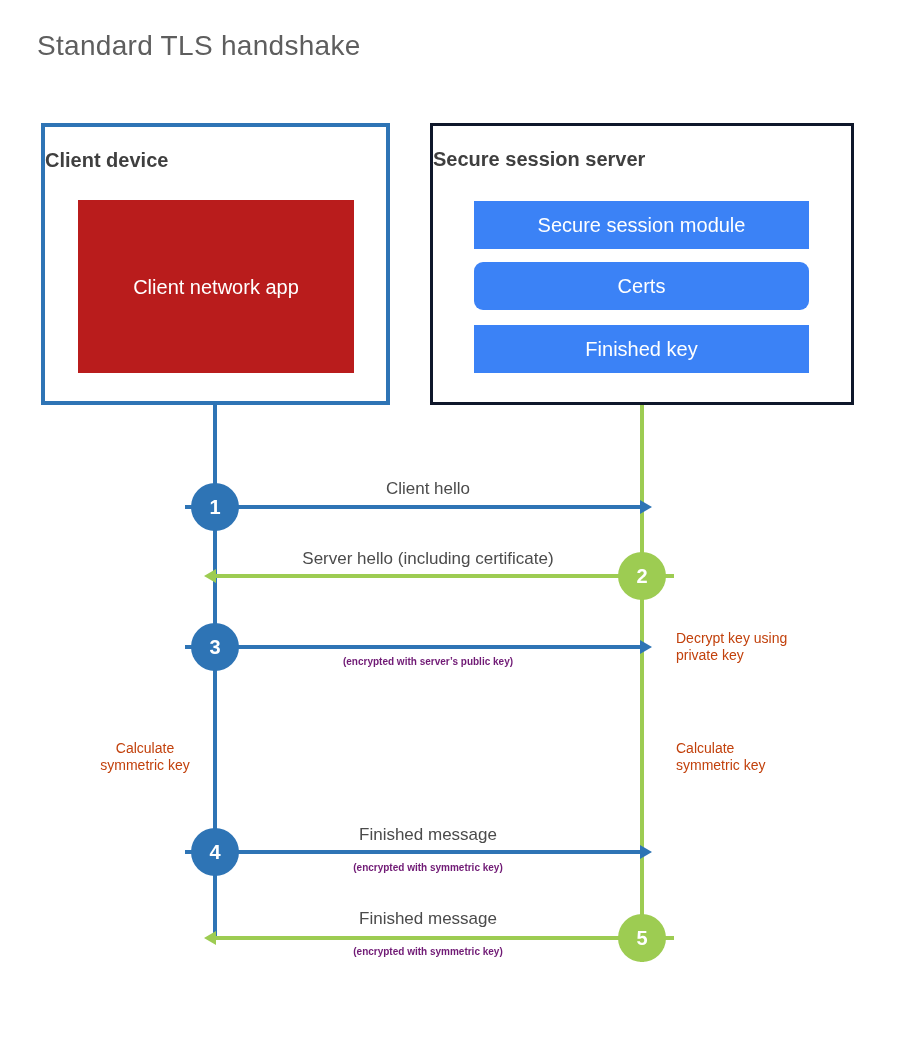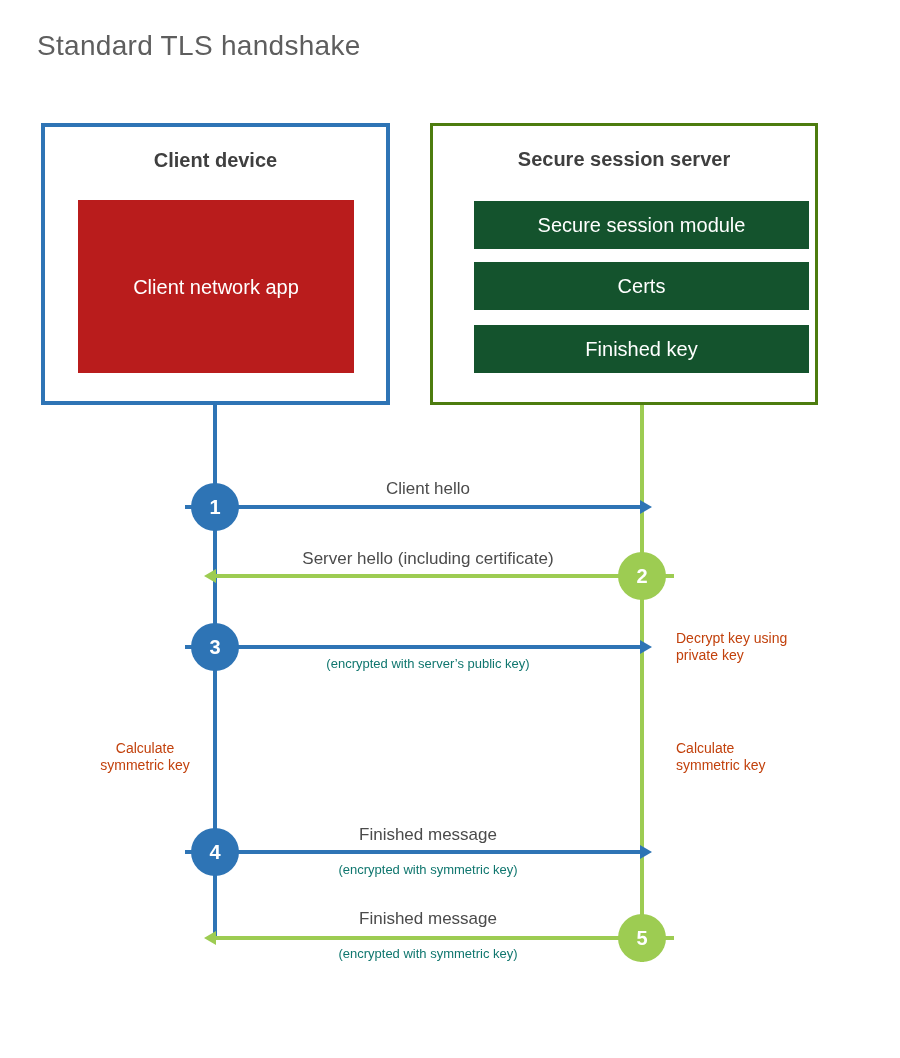--- a/index.html
+++ b/index.html
@@ -8,37 +8,37 @@
     font-family:"Liberation Sans","DejaVu Sans",sans-serif;
   }
   
   #page-title{
     position:absolute;left:37px;top:30px;margin:0;
     font-size:28px;font-weight:300;color:#5e5e5e;letter-spacing:.3px;
   }
   
   .actor-box{position:absolute;top:123px;height:282px;background:#fff;box-sizing:border-box;}
   #client-box{left:41px;width:349px;border:4px solid #2e74b5;}
-  #server-box{left:430px;width:388px;border:3px solid #4d7c0f;}
+  #server-box{left:430px;width:424px;border:3px solid #0f172a;}
   .box-title{
-    position:absolute;left:0;right:0;top:22px;text-align:center;
+    position:absolute;left:0;right:0;top:22px;
     font-size:20px;font-weight:bold;color:#3f3f3f;
   }
   #app-rect{
     position:absolute;left:33px;top:73px;width:276px;height:173px;
     background:#b91c1c;display:flex;align-items:center;justify-content:center;
     text-align:center;color:#ffffff;font-size:20px;line-height:28px;
   }
   #app-rect span{display:block;width:180px;}
   .server-bar{
-    position:absolute;left:41px;width:335px;height:48px;background:#14532d;
+    position:absolute;left:41px;width:335px;height:48px;background:#3b82f6;
     display:flex;align-items:center;justify-content:center;
     color:#ffffff;font-size:20px;
   }
-  #bar-0{top:75px;} #bar-1{top:136px;} #bar-2{top:199px;}
+  #bar-0{top:75px;} #bar-1{top:136px;border-radius:9px;} #bar-2{top:199px;}
   
   .vline{position:absolute;width:4px;z-index:1;}
   #vline-client{left:213px;top:405px;height:535px;background:#2e74b5;}
   #vline-server{left:640px;top:405px;height:557px;background:#9dcc52;}
   
   .arrow{position:absolute;height:4px;z-index:2;}
   .arrow.blue{background:#2e74b5;color:#2e74b5;}
   .arrow.green{background:#9dcc52;color:#9dcc52;}
   .head{position:absolute;width:0;height:0;top:-5px;
     border-top:7px solid transparent;border-bottom:7px solid transparent;}
@@ -60,21 +60,21 @@
   #circle-1{left:191px;top:483px;}
   #circle-2{left:618px;top:552px;}
   #circle-3{left:191px;top:623px;}
   #circle-4{left:191px;top:828px;}
   #circle-5{left:618px;top:914px;}
   
   .msg{
     position:absolute;left:228px;width:400px;text-align:center;
     font-size:17px;color:#4b4b4b;z-index:2;
   }
-  .msg.sub{font-size:13px;color:#0f766e;}
+  .msg.sub{font-size:10px;color:#701a75;font-weight:bold;}
   #msg-1{top:479px;}
   #msg-2{top:549px;}
   #msg-3{top:620px;}
   #msg-3s{top:656px;}
   #msg-4{top:825px;}
   #msg-4s{top:862px;}
   #msg-5{top:909px;}
   #msg-5s{top:946px;}
   
   .note{position:absolute;font-size:14px;line-height:17px;color:#c2410c;z-index:2;}

